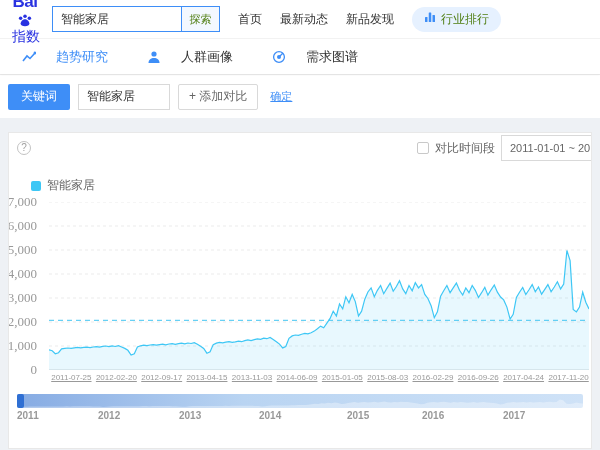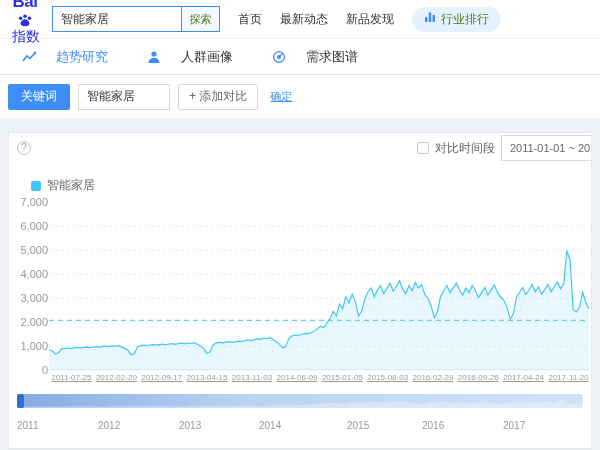--- a/index.html
+++ b/index.html
@@ -38,29 +38,29 @@
   .checkbox { width:12px; height:12px; border:1px solid #c9c9c9; background:#fff; border-radius:2px; cursor:pointer; flex:0 0 auto; }
   .cmp-label { font-size:12px; color:#666; white-space:nowrap; }
   .date-box { height:26px; border:1px solid #d9d9d9; font-size:11px; color:#666; display:flex; align-items:center; padding:0 8px; white-space:nowrap; width:132px; overflow:hidden; cursor:pointer; }
 
   .legend-row { display:flex; align-items:center; gap:6px; padding:14px 0 8px 22px; cursor:pointer; }
   .swatch { width:10px; height:10px; background:#3EC7F5; border-radius:2px; }
   .legend-label { font-size:12px; color:#666; }
 
   .chart-wrap { display:flex; padding-left:6px; }
   .ylabels { width:34px; position:relative; height:168px; flex:0 0 auto; }
-  .ylabels span { position:absolute; right:1px; font-size:11px; color:#999; transform:translateY(-50%); }
+  .ylabels span { position:absolute; right:12px; font-size:13px; color:#999; transform:translateY(-50%);font-family:Liberation Serif, serif; }
   .plot { width:540px; height:168px; position:relative; }
   .xlabels { display:flex; justify-content:space-around; margin-left:40px; height:14px; align-items:center; }
   .xlabels span { font-size:8px; color:#999; white-space:nowrap;text-decoration:underline; }
 
   .brush { margin:10px 8px 0; height:14px; position:relative; background:linear-gradient(90deg,#86abe3,#b9d4f2 40%,#cfe2f7); border-radius:2px; cursor:pointer; }
   .brush svg { position:absolute; left:0; top:0; }
   .brush-handle { position:absolute; left:0; top:0; width:7px; height:14px; background:#2F6FD3; border-radius:2px; cursor:ew-resize; }
-  .years { position:relative; height:14px; margin:12px 8px 0; }
+  .years { position:relative; height:14px; margin:2px 8px 0;font-weight:bold; }
   .years span { position:absolute; top:0; font-size:10px; color:#999; }
 </style>
 </head>
 <body>
 
 <div class="header">
   <div class="logo">
     <span class="bai">Bai</span>
     <span style="display:flex;">
       <svg width="14" height="14" viewBox="0 0 16 16">

